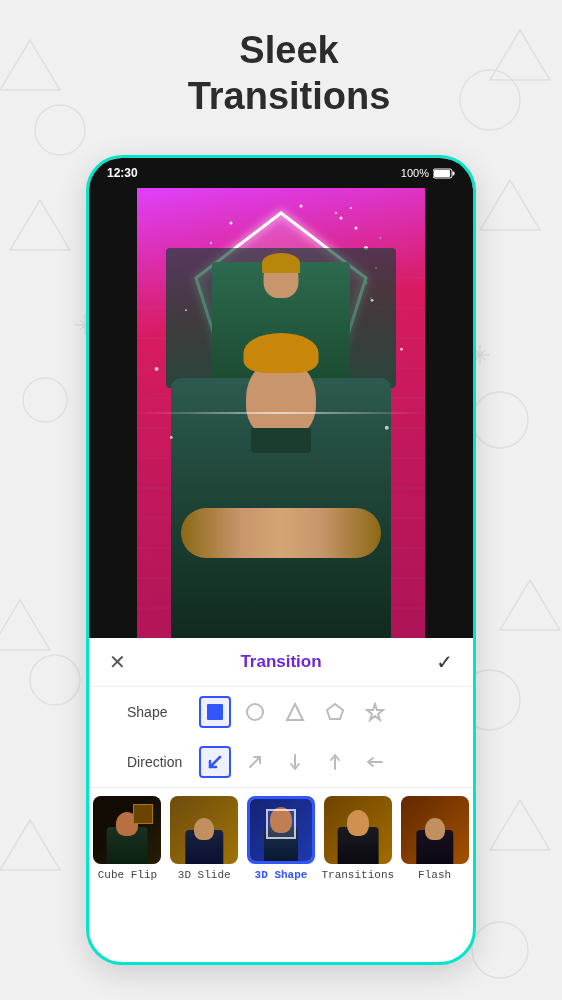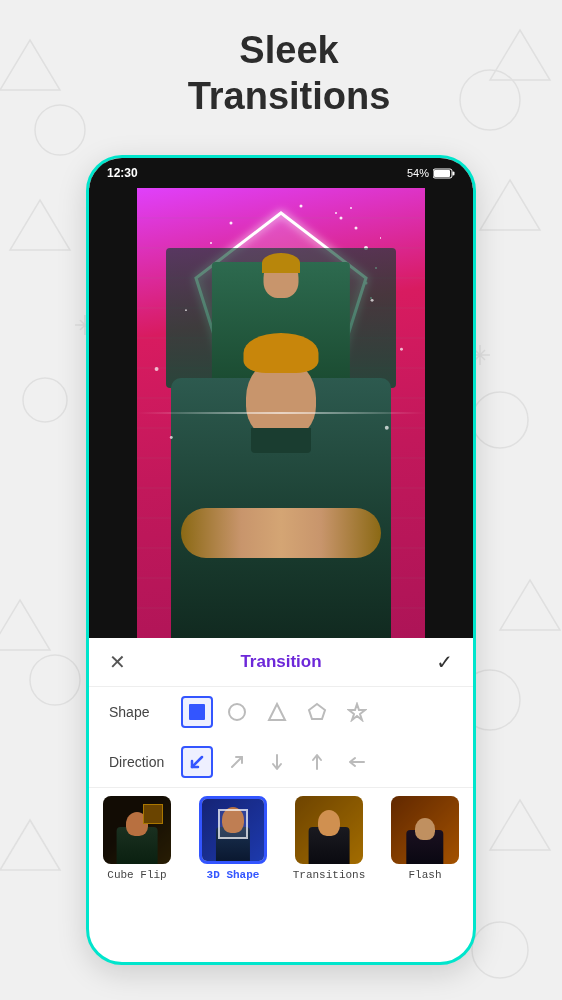--- a/index.html
+++ b/index.html
@@ -115,20 +115,21 @@
       font-size: 20px;
       color: #333;
       cursor: pointer;
     }
 
     
     .control-row {
       display: flex;
       align-items: center;
       padding: 9px 20px;
+      margin-left: 18px;
     }
 
     .control-label {
       font-size: 14px;
       color: #444;
       width: 72px;
       flex-shrink: 0;
     }
 
     .shape-options {
@@ -254,21 +255,21 @@
 <div class="page-title">
   <span>Sleek</span><br>
   <span>Transitions</span>
 </div>
 
 <div class="phone-mockup">
 
   <div class="status-bar">
     <span class="status-bar-time">12:30</span>
     <div class="status-bar-right">
-      <span>54%</span>
+      <span>100%</span>
       <svg width="22" height="11" viewBox="0 0 22 11">
         <rect x="0" y="1" width="19" height="9" rx="2" fill="none" stroke="white" stroke-width="1"></rect>
         <rect x="1" y="2" width="16" height="7" rx="1" fill="white"></rect>
         <rect x="19.5" y="3.5" width="2" height="4" rx="1" fill="white"></rect>
       </svg>
     </div>
   </div>
 
   <div class="image-area">
     <div class="black-bar-left"></div>
@@ -474,20 +475,30 @@
           <div style="width:100%;height:100%;background:linear-gradient(135deg,#1a1206 40%,#3a2a06 100%);position:relative;">
             <div style="position:absolute;inset:0;background:rgba(0,0,0,0.3)"></div>
             <div style="position:absolute;bottom:0;left:50%;transform:translateX(-50%);width:60%;height:55%;background:linear-gradient(to bottom,#1a3020,#0a2010);border-radius:4px 4px 0 0;"></div>
             <div style="position:absolute;bottom:28px;left:50%;transform:translateX(-50%);width:22px;height:24px;background:#b87040;border-radius:50% 50% 40% 40%;"></div>
             <div style="position:absolute;top:8px;right:8px;width:20px;height:20px;background:#6a4400;border:1px solid #aa7700;"></div>
           </div>
         </div>
         <span class="thumb-label">Cube Flip</span>
       </div>
 
+      <div class="thumb-item">
+        <div class="thumb-img">
+          <div style="width:100%;height:100%;background:linear-gradient(135deg,#8a6010 0%,#c8900a 100%);position:relative;">
+            <div style="position:absolute;inset:0;background:rgba(0,0,0,0.2)"></div>
+            <div style="position:absolute;bottom:0;left:50%;transform:translateX(-50%);width:55%;height:50%;background:linear-gradient(to bottom,#1a2040,#0a1030);border-radius:4px 4px 0 0;"></div>
+            <div style="position:absolute;bottom:24px;left:50%;transform:translateX(-50%);width:20px;height:22px;background:#c09060;border-radius:50% 50% 40% 40%;"></div>
+          </div>
+        </div>
+        <span class="thumb-label">3D Slide</span>
+      </div>
 
       <div class="thumb-item">
         <div class="thumb-img selected">
           <div style="width:100%;height:100%;background:linear-gradient(135deg,#1a2a8a 0%,#2244cc 100%);position:relative;">
             <div style="position:absolute;inset:0;background:rgba(0,0,0,0.15)"></div>
             <div style="position:absolute;bottom:0;left:50%;transform:translateX(-50%);width:55%;height:55%;background:linear-gradient(to bottom,#1a3050,#0a1830);border-radius:4px 4px 0 0;"></div>
             <div style="position:absolute;bottom:28px;left:50%;transform:translateX(-50%);width:22px;height:26px;background:#b87040;border-radius:50% 50% 40% 40%;"></div>
 
             <div style="position:absolute;top:10px;left:50%;transform:translateX(-50%);width:30px;height:30px;border:2px solid rgba(255,255,255,0.7);background:rgba(255,255,255,0.1);"></div>
           </div>

